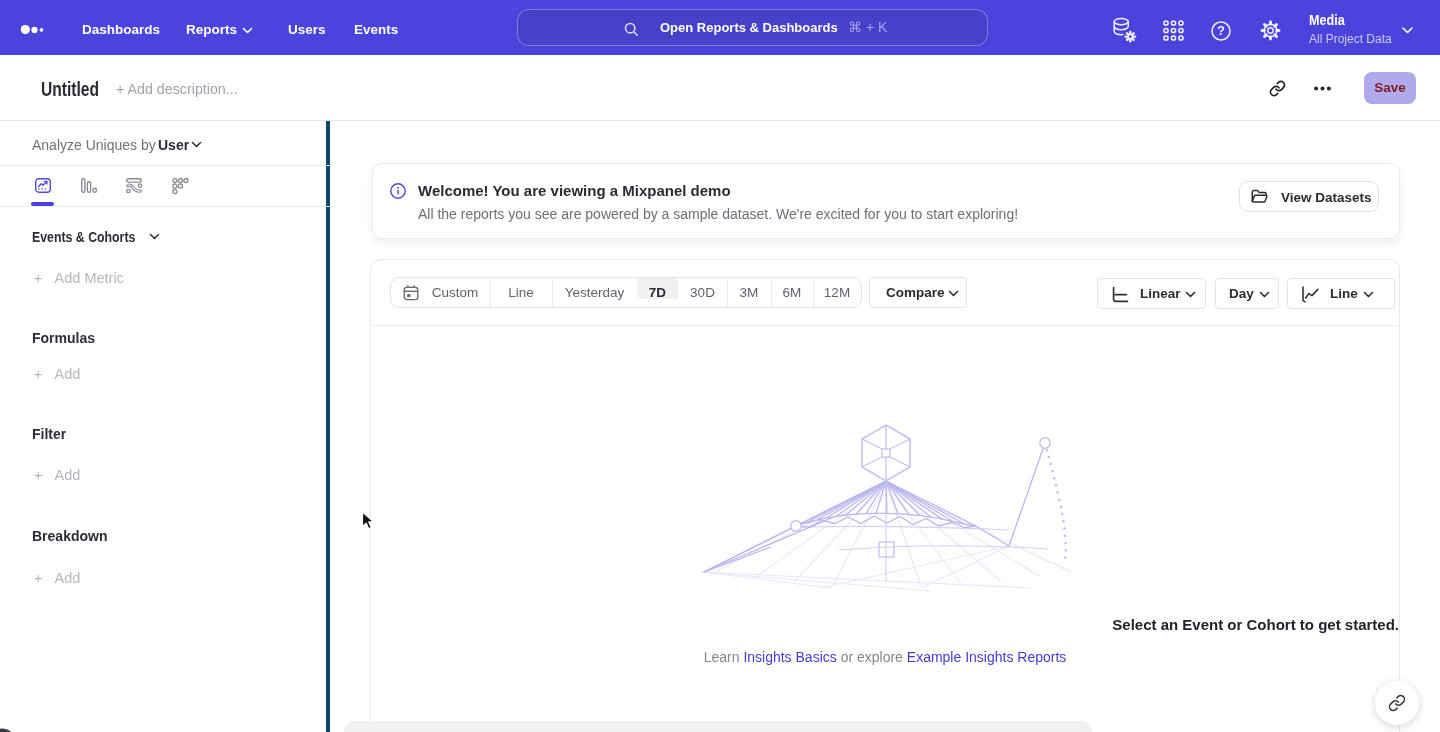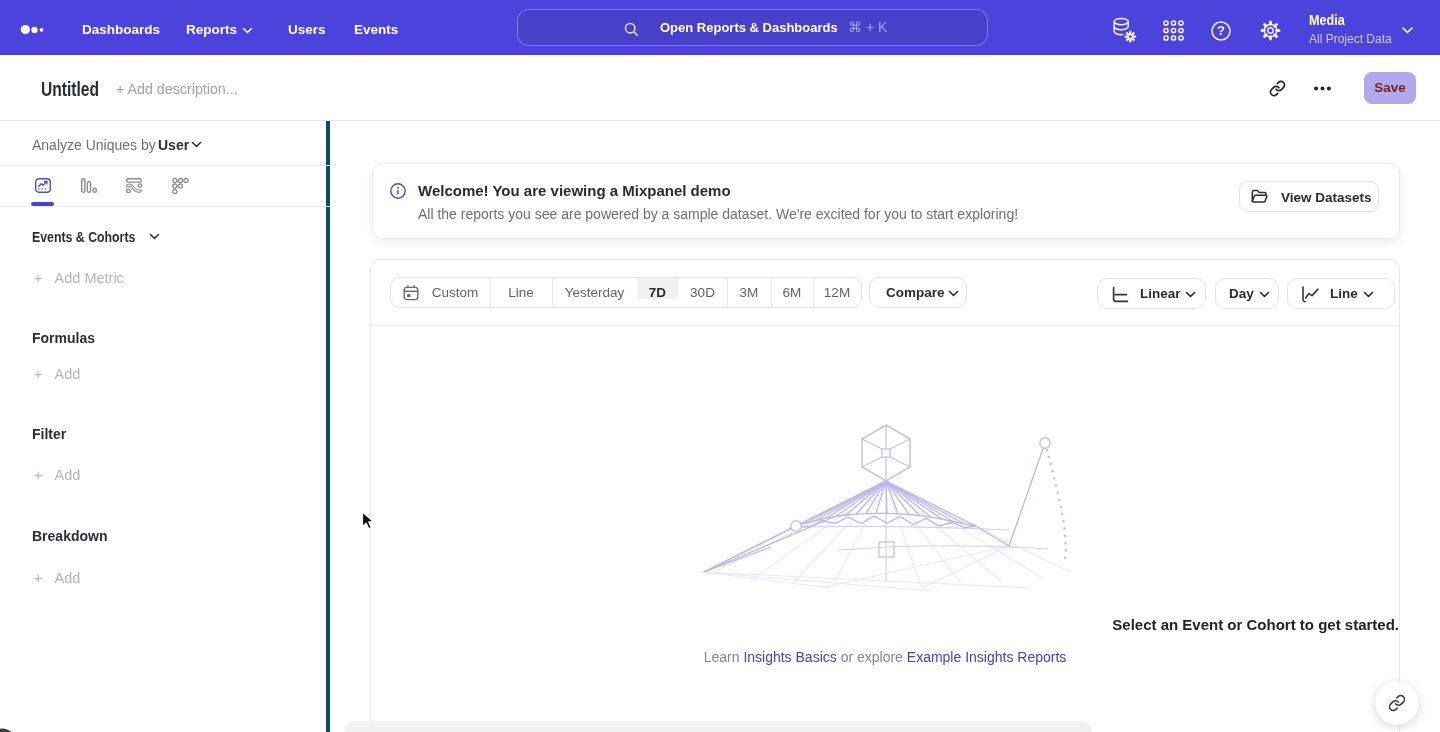--- a/index.html
+++ b/index.html
@@ -8,21 +8,21 @@
 .navlink{position:absolute;top:0;height:55px;line-height:55px;color:#fff;font-size:13.5px;font-weight:700}
 #search{position:absolute;left:517px;top:9px;width:471px;height:37px;background:#4740c9;border:1px solid rgba(255,255,255,.3);border-radius:12px}
 #titlerow{position:absolute;left:0;top:55px;width:1440px;height:66px;background:#fff;border-bottom:1px solid #e8e8ea}
 #sidebar{position:absolute;left:0;top:121px;width:330px;height:611px;background:#fff;border-right:4px solid #0c4a6e}
 .sideh{position:absolute;color:#2d2d38;font-weight:700;font-size:14px;line-height:14px}
 .addbtn{position:absolute;color:#b6b6bf;font-size:14.5px;line-height:15px}
 #banner{position:absolute;left:372px;top:163px;width:1028px;height:76px;background:#fff;border:1px solid #ebebee;border-radius:10px;box-shadow:0 4px 10px rgba(30,30,60,.07)}
 #card{position:absolute;left:370px;top:259px;width:1030px;height:473px;background:#fff;border:1px solid #e9e9eb;border-radius:10px 10px 0 0;border-bottom:none}
 .seg{position:absolute;top:0;height:29px;text-align:center;color:#62626c;font-size:13.5px;line-height:29px}
 .segdiv{position:absolute;top:0;width:1px;height:29px;background:#eaeaec}
-.btn{position:absolute;height:31px;border:1px solid #e3e3e6;border-radius:10px;background:#fff;color:#2b2b33;font-size:13.5px;font-weight:700}
+.btn{position:absolute;height:31px;border:1px solid #e3e3e6;border-radius:4px;background:#fff;color:#2b2b33;font-size:13.5px;font-weight:700}
 .ic{stroke:#f2f1fd;stroke-width:1.5;fill:none;stroke-linecap:round;stroke-linejoin:round}
 .gic{stroke:#8a8a92;stroke-width:1.4;fill:none;stroke-linecap:round;stroke-linejoin:round}
 .chv{fill:none;stroke-linecap:round;stroke-linejoin:round}
 </style></head>
 <body>
 <div id="nav">
   <svg class="abs" style="left:20px;top:24px" width="27" height="11" viewBox="0 0 27 11">
       <circle cx="5.3" cy="5.6" r="4.6" fill="#fff"></circle>
       <circle cx="14.5" cy="5.9" r="3.1" fill="#fff"></circle>
       <circle cx="21.5" cy="5.8" r="1.9" fill="#fff"></circle>

